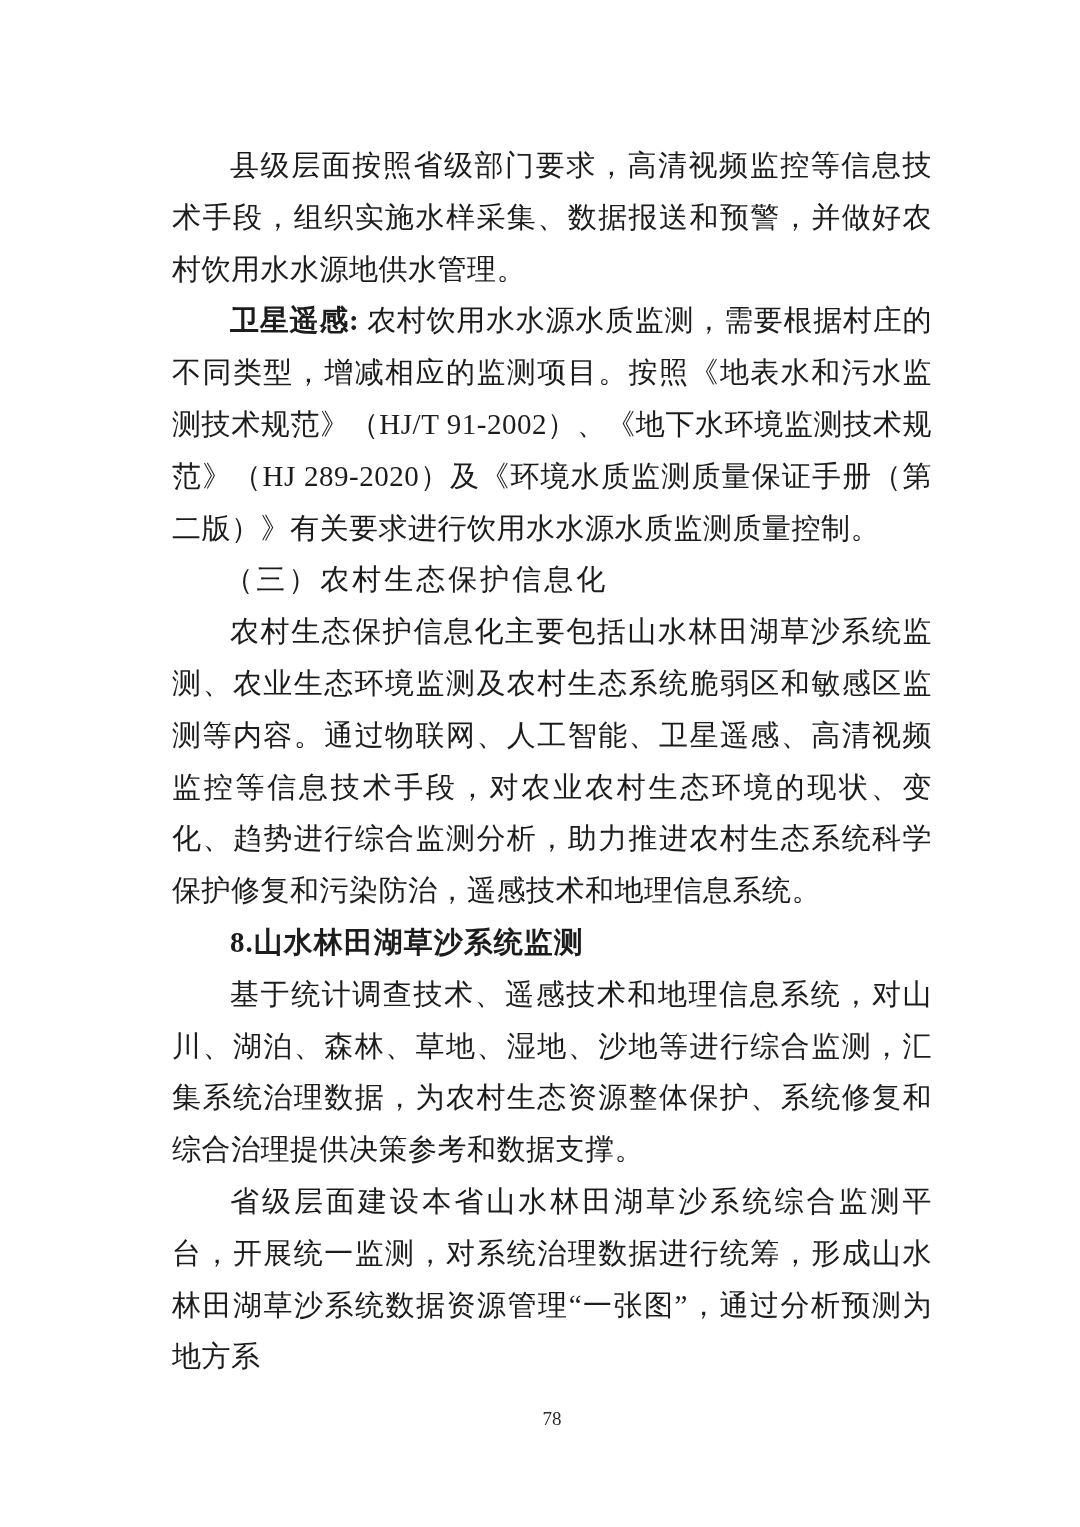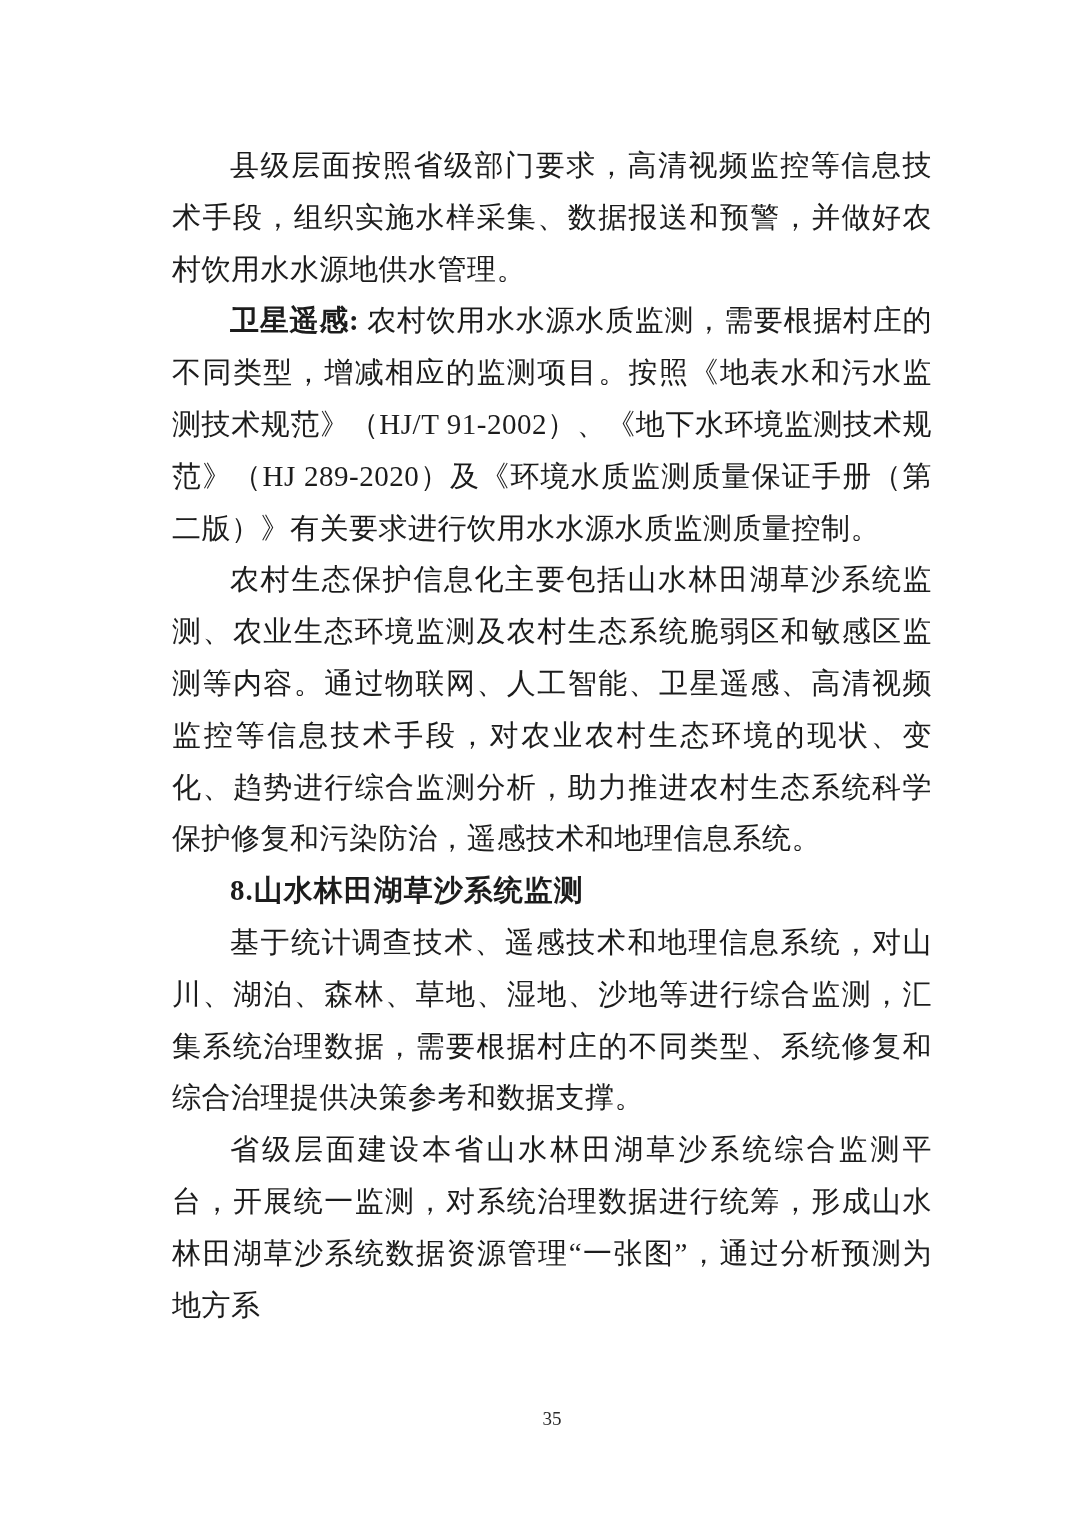--- a/index.html
+++ b/index.html
@@ -64,25 +64,26 @@
 </head>
 <body>
 
 <div class="page">
   <div class="content">
 
     <p class="para">县级层面按照省级部门要求，高清视频监控等信息技术手段，组织实施水样采集、数据报送和预警，并做好农村饮用水水源地供水管理。</p>
 
     <p class="para"><span class="lead-bold">卫星遥感: </span><span>农村饮用水水源水质监测，需要根据村庄的不同类型，增减相应的监测项目。按照《地表水和污水监测技术规范》（HJ/T 91-2002）、《地下水环境监测技术规范》（HJ 289-2020）及《环境水质监测质量保证手册（第二版）》有关要求进行饮用水水源水质监测质量控制。</span></p>
 
+    <p class="heading-kai">（三）农村生态保护信息化</p>
 
     <p class="para">农村生态保护信息化主要包括山水林田湖草沙系统监测、农业生态环境监测及农村生态系统脆弱区和敏感区监测等内容。通过物联网、人工智能、卫星遥感、高清视频监控等信息技术手段，对农业农村生态环境的现状、变化、趋势进行综合监测分析，助力推进农村生态系统科学保护修复和污染防治，遥感技术和地理信息系统。</p>
 
     <p class="heading-bold">8.山水林田湖草沙系统监测</p>
 
-    <p class="para">基于统计调查技术、遥感技术和地理信息系统，对山川、湖泊、森林、草地、湿地、沙地等进行综合监测，汇集系统治理数据，需要根据村庄的不同类型、系统修复和综合治理提供决策参考和数据支撑。</p>
+    <p class="para">基于统计调查技术、遥感技术和地理信息系统，对山川、湖泊、森林、草地、湿地、沙地等进行综合监测，汇集系统治理数据，为农村生态资源整体保护、系统修复和综合治理提供决策参考和数据支撑。</p>
 
     <p class="para">省级层面建设本省山水林田湖草沙系统综合监测平台，开展统一监测，对系统治理数据进行统筹，形成山水林田湖草沙系统数据资源管理“一张图”，通过分析预测为地方系</p>
 
   </div>
 
-  <div class="footer">35</div>
+  <div class="footer">78</div>
 </div>
 
 </body></html>

